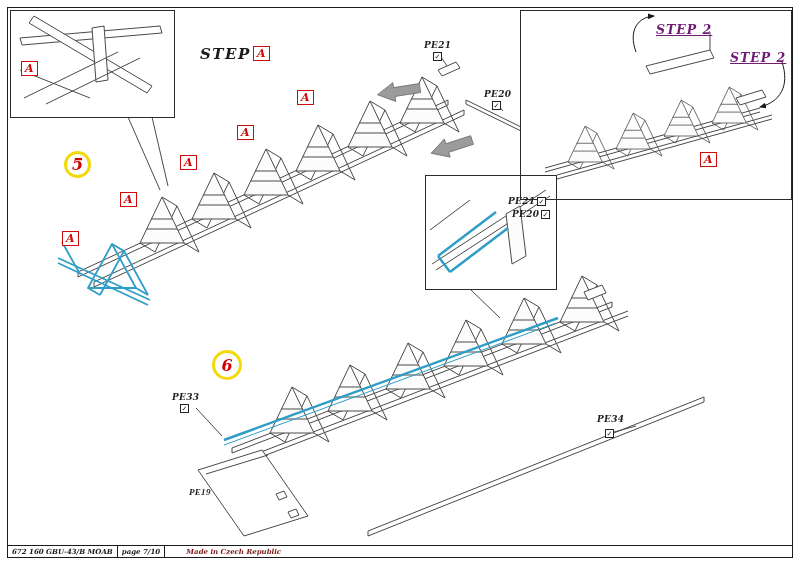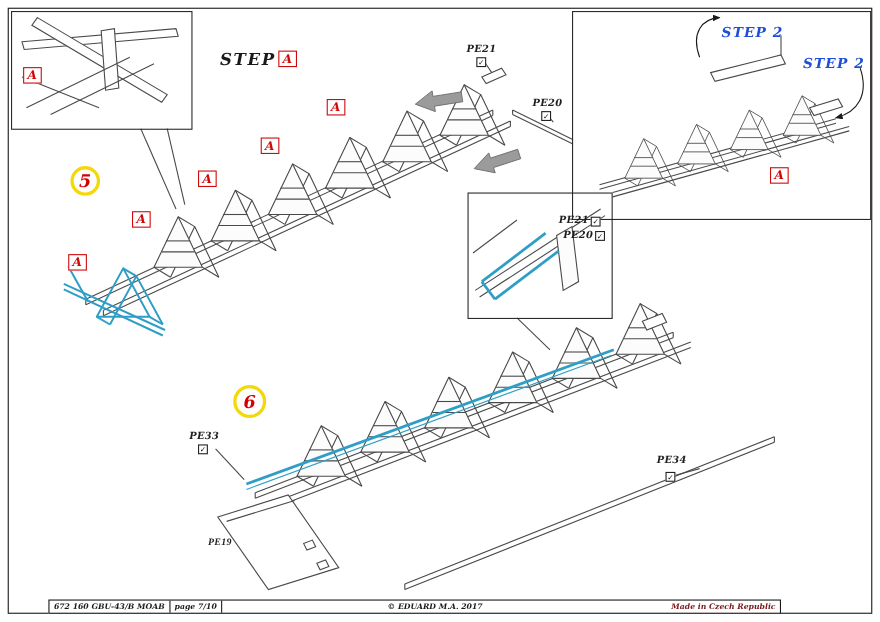--- a/index.html
+++ b/index.html
@@ -8,30 +8,30 @@
   .sheet { position:absolute; inset:0; background:#fff; }
   .frame { position:absolute; left:7px; top:7px; width:786px; height:551px;
            border:1.5px solid #1a1a1a; z-index:0; }
   svg.art { position:absolute; left:0; top:0; z-index:1; }
   .inset { position:absolute; border:1.3px solid #2a2a2a; background:transparent; z-index:2; }
   .abs { position:absolute; z-index:3; }
   .a-box { border:1.5px solid #cf0a0a; color:#cf0a0a;
            font:italic bold 11px "DejaVu Serif", serif;
            padding:0 3px; line-height:13px; background:#ffffff; display:inline-block; }
   .step1 { font:italic bold 15px "DejaVu Serif", serif; letter-spacing:1.5px; color:#1a1a1a; }
-  .step2 { font:italic bold 12.5px "DejaVu Serif", serif; letter-spacing:1px; color:#1d4ed8; }
+  .step2 { font:italic bold 12.5px "DejaVu Serif", serif; letter-spacing:1px; color:#701a75;text-decoration:underline; }
   .pe { font:italic bold 9px "DejaVu Serif", serif; color:#1f1f1f; letter-spacing:.3px; }
   .chk { width:9px; height:9px; border:1px solid #222; background:#fff;
          font:7px/8px "DejaVu Sans", sans-serif; text-align:center; color:#111; display:inline-block; }
   .ncircle { width:27px; height:27px; border:3px solid #f4d90a; border-radius:50%;
              display:flex; align-items:center; justify-content:center;
              color:#d40000; font:italic bold 16px "DejaVu Serif", serif; background:#fff; }
-  .footer { position:absolute; left:7px; bottom:7px; width:666px; height:13px;
+  .footer { position:absolute; left:7px; bottom:7px; width:786px; height:13px;
             border:1.5px solid #1a1a1a; background:#fff; display:flex; align-items:stretch;
-            z-index:4; font:italic bold 7px "DejaVu Serif", serif; color:#1a1a1a;margin-left:37px; }
+            z-index:4; font:italic bold 7px "DejaVu Serif", serif; color:#1a1a1a; }
   .footer .cell { display:flex; align-items:center; padding:0 4px; white-space:nowrap; }
   .footer .div-r { border-right:1px solid #1a1a1a; }
   .footer .grow { flex:1; justify-content:center; }
   .footer .right { justify-content:flex-end; color:#7a1616; }
 </style>
 </head>
 <body>
 
 <div class="sheet">
 
@@ -215,17 +215,16 @@
   <div class="abs chk" style="left:180px; top:404px;">✓</div>
 
   <div class="abs pe" style="left:597px; top:414px;">PE34</div>
   <div class="abs chk" style="left:605px; top:429px;">✓</div>
 
   <div class="abs pe" style="left:189px; top:487px;font-family:Liberation Serif, serif;">PE19</div>
 
   <div class="footer">
     <div class="cell div-r">672 160  GBU-43/B MOAB</div>
     <div class="cell div-r">page 7/10</div>
-    <div class="cell grow">© EDUARD  M.A. 2017</div>
     <div class="cell right" style="width:120px;text-align:right;">Made in Czech Republic</div>
   </div>
 
 </div>
 
 </body></html>

